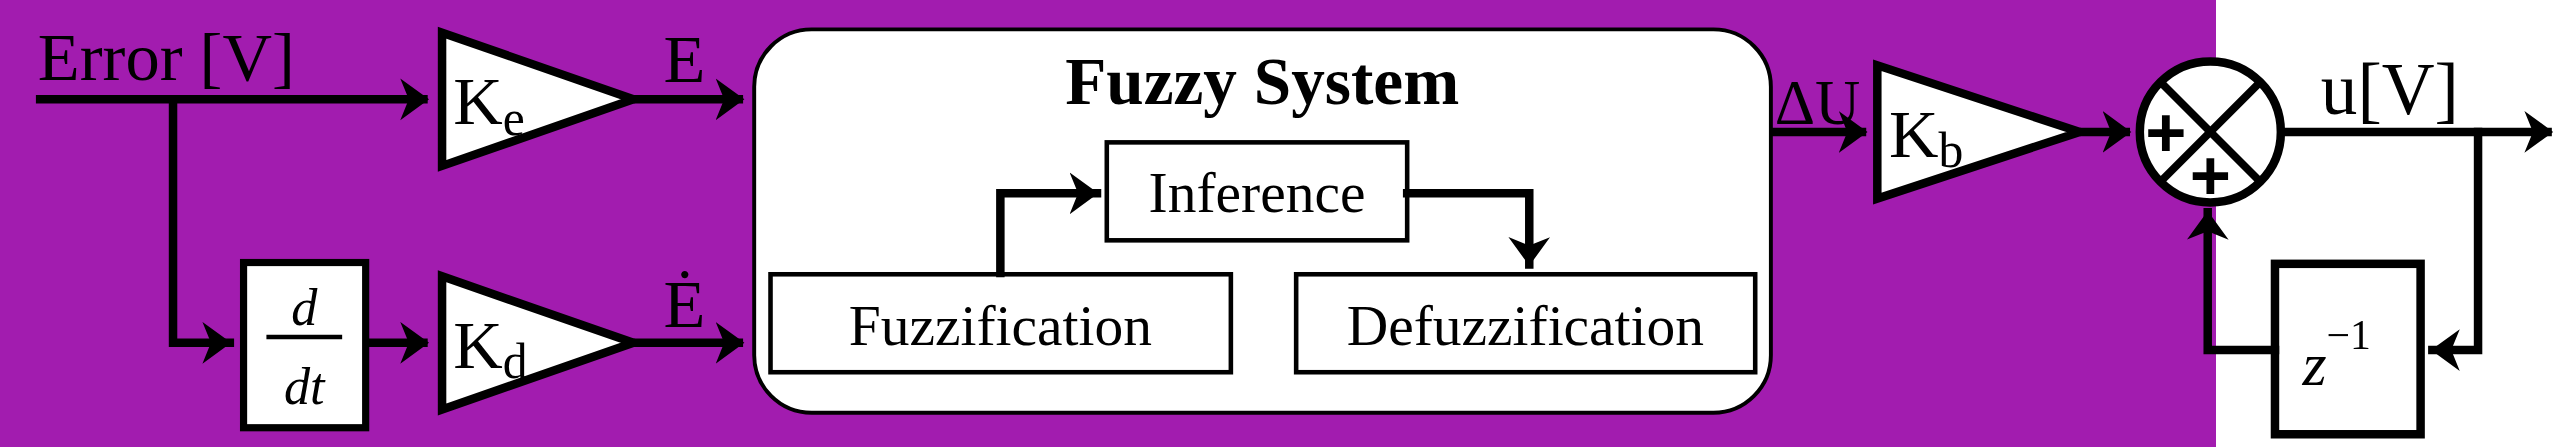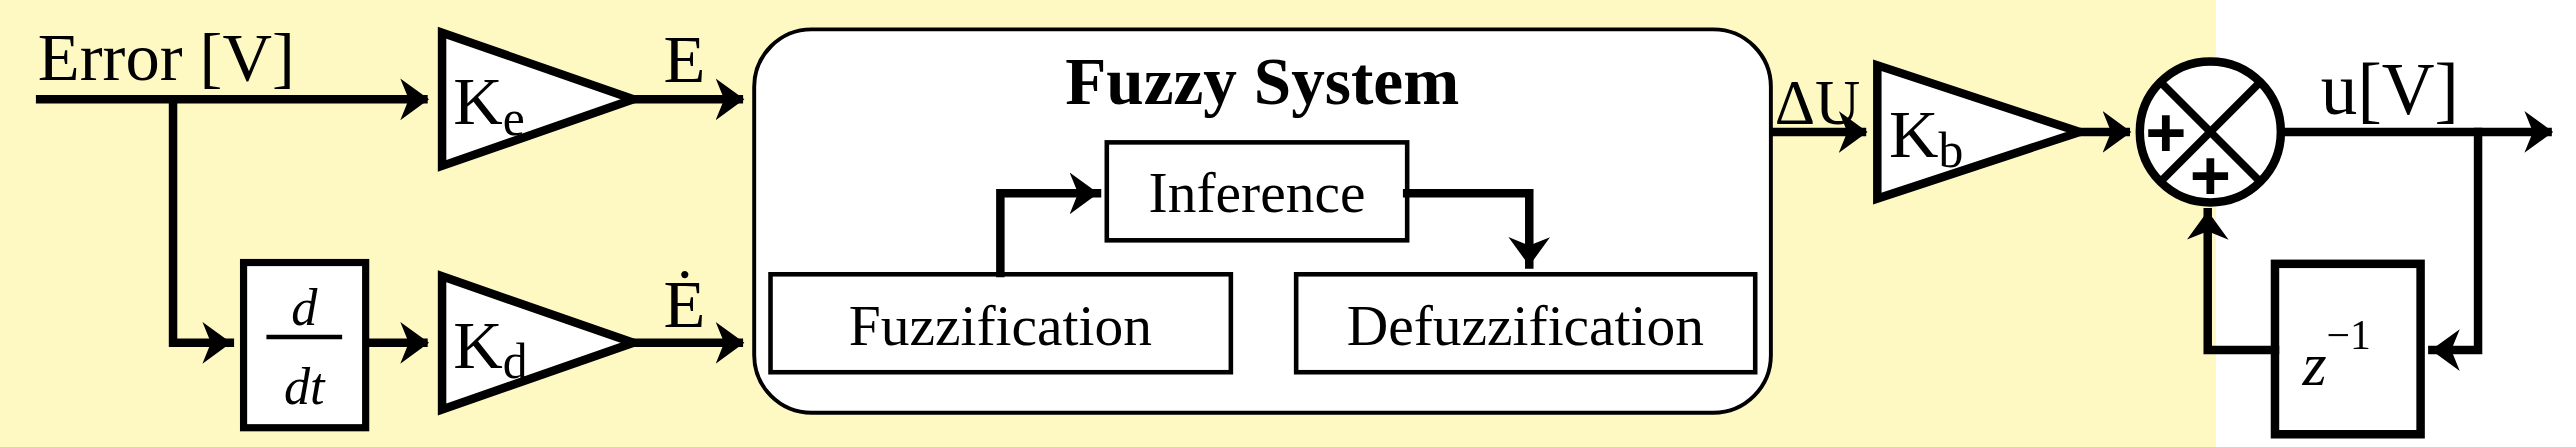--- a/index.html
+++ b/index.html
@@ -6,21 +6,21 @@
     margin: 0;
     padding: 0;
     background: #ffffff;
     width: 2576px;
     height: 448px;
     overflow: hidden;
   }
   .diagram-root {
     width: 2216px;
     height: 448px;
-    background: #fef9c3;
+    background: #a21caf;
   }
   svg {
     display: block;
   }
   svg text {
     font-family: "Liberation Serif", "DejaVu Serif", serif;
     fill: #000000;
   }
   .wire {
     stroke: #000000;

